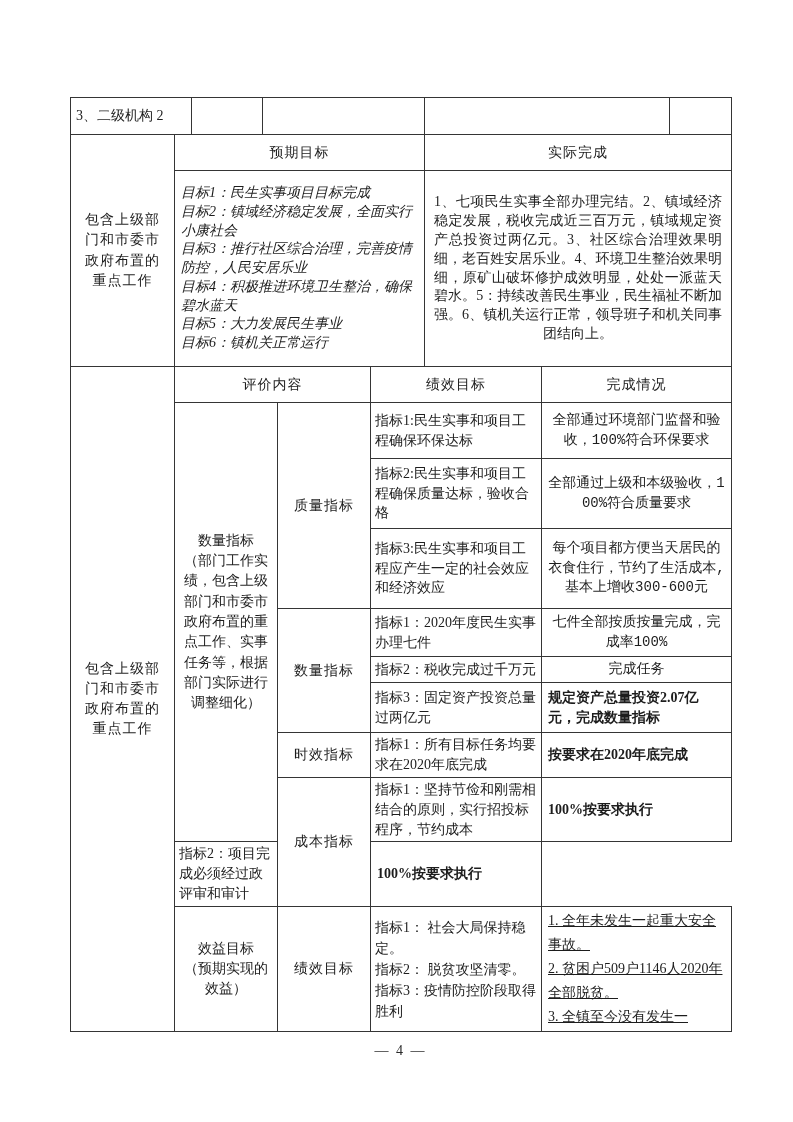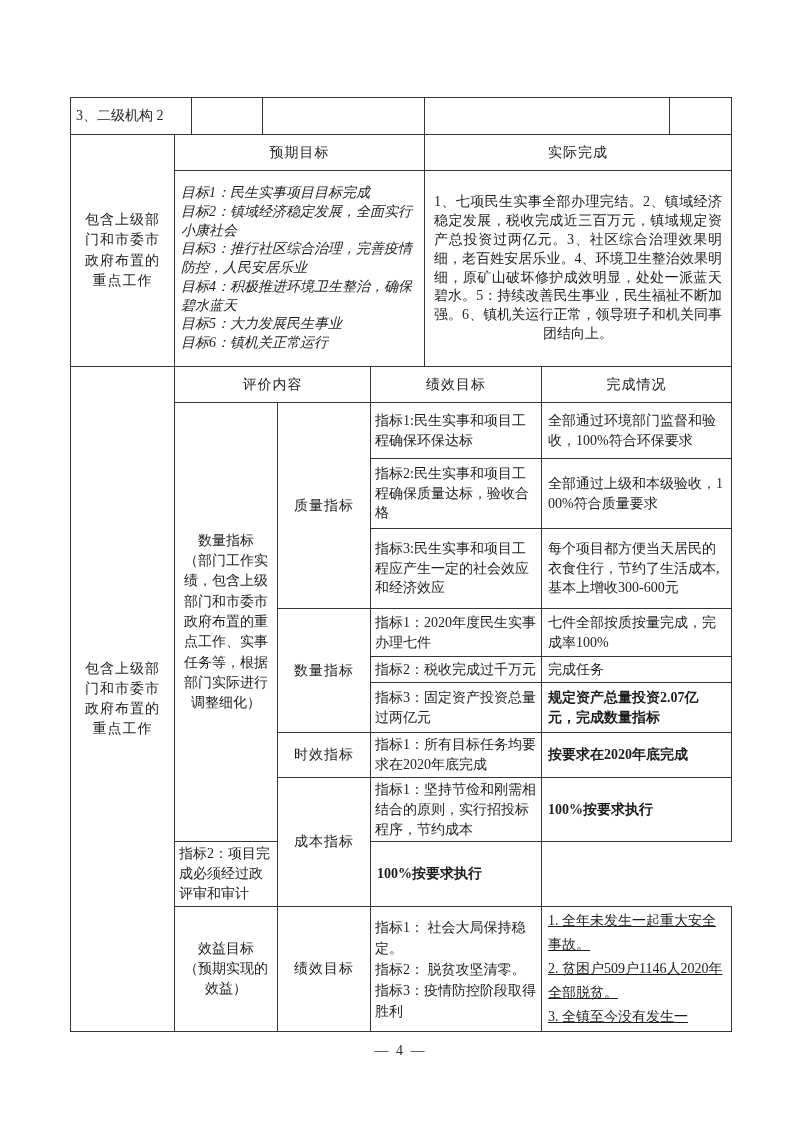--- a/index.html
+++ b/index.html
@@ -35,21 +35,21 @@
   .goal-line { padding:0;font-style:italic; }
   .actual-cell {
     text-align:justify; text-align-last:center;
     padding:3px 9px; line-height:1.35;
   }
 
   
   .cat-cell { text-align:center; letter-spacing:1px; }
   .group-cell { text-align:center; padding:2px 6px; line-height:1.45; }
   .target-cell { text-align:left; padding:2px 4px; }
-  .comp-left { text-align:left; padding:2px 6px; }
+  .comp-left { text-align:center; padding:2px 6px;font-family:Liberation Mono, monospace; }
   .comp-center { text-align:left; padding:2px 6px;font-weight:bold; }
   .social-target { padding:2px 4px; line-height:1.5; }
   .social-comp { padding:2px 6px; line-height:1.72;text-decoration:underline; }
 
   .pageno {
     width:661px; text-align:center; margin-top:11px;
     font-size:14px; color:#2a2a2a; letter-spacing:2px;
   }
 </style>
 </head>

